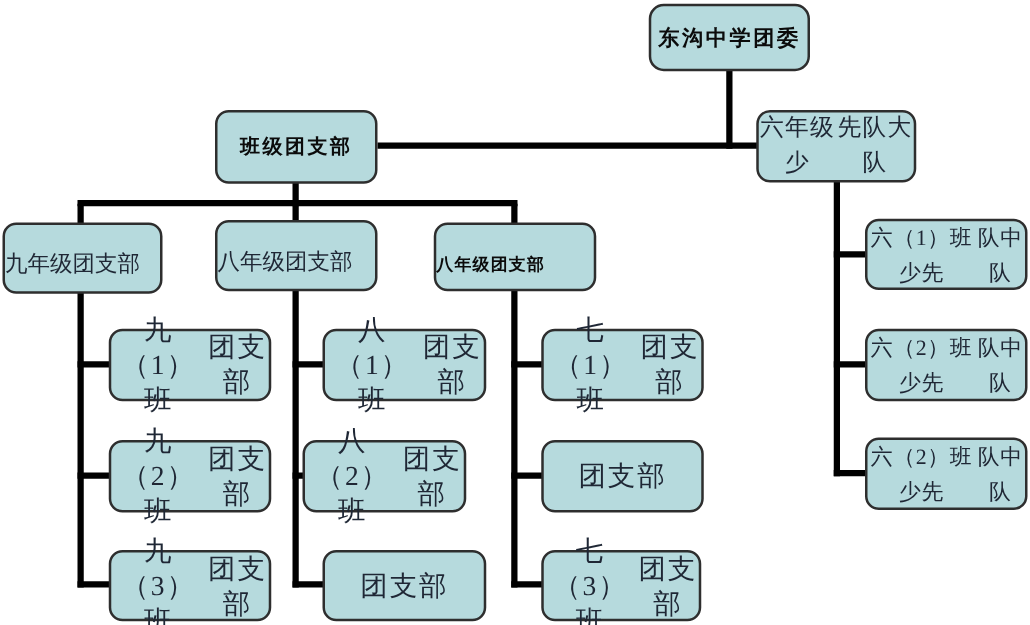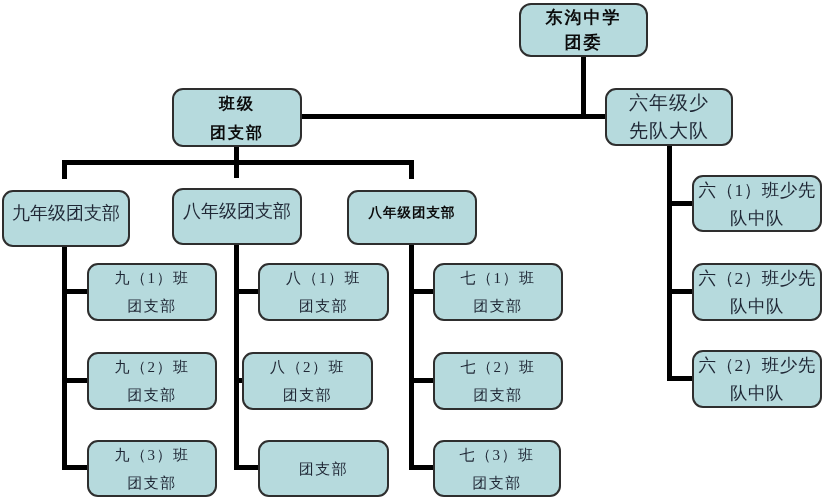--- a/index.html
+++ b/index.html
@@ -15,38 +15,36 @@
     position: absolute;
     background: var(--line-color, #000000);
   }
   .node {
     position: absolute;
     box-sizing: border-box;
     background: var(--box-fill, #b6dadd);
     border: 2px solid var(--box-border, #2e2e2e);
     border-radius: 11px;
     display: flex;
-    flex-direction: column;
     align-items: center;
     justify-content: center;
     text-align: center;
     color: var(--text-color, #1f2735);
     font-family: "Liberation Serif", "DejaVu Serif", serif;
   }
   .bold {
     font-family: "Liberation Sans", "DejaVu Sans", sans-serif;
     font-weight: bold;
     color: #0b0b0b;
   }
   .single {
     justify-content: flex-start;
     padding-top: 9px;
-    margin-top: 12px;
   }
-  .leaf  { font-size: 15px; line-height: 28px; letter-spacing: 1.5px; }
+  .leaf  { font-size: 22px; line-height: 28px; letter-spacing: 1.5px; }
   .squad { font-size: 17.5px; line-height: 28px; letter-spacing: 0.5px; }
   .ln { display: block; }
 </style>
 </head>
 <body>
 
 <div class="canvas">
 
   <div class="line" style="left:581px;top:56px;width:5px;height:63px"></div>
   <div class="line" style="left:302px;top:114px;width:304px;height:5px"></div>
@@ -125,21 +123,20 @@
   </div>
   <div class="node leaf" style="left:258px;top:440px;width:131px;height:57px">
     <span class="ln">团支部</span>
   </div>
 
   <div class="node leaf" style="left:433px;top:263px;width:130px;height:58px">
     <span class="ln">七（1）班</span>
     <span class="ln">团支部</span>
   </div>
   <div class="node leaf" style="left:433px;top:352px;width:130px;height:58px">
-    <span class="ln">七（2）班</span>
     <span class="ln">团支部</span>
   </div>
   <div class="node leaf" style="left:433px;top:440px;width:128px;height:57px">
     <span class="ln">七（3）班</span>
     <span class="ln">团支部</span>
   </div>
 
   <div class="node squad" style="left:692px;top:175px;width:130px;height:57px">
     <span class="ln">六（1）班少先</span>
     <span class="ln">队中队</span>

